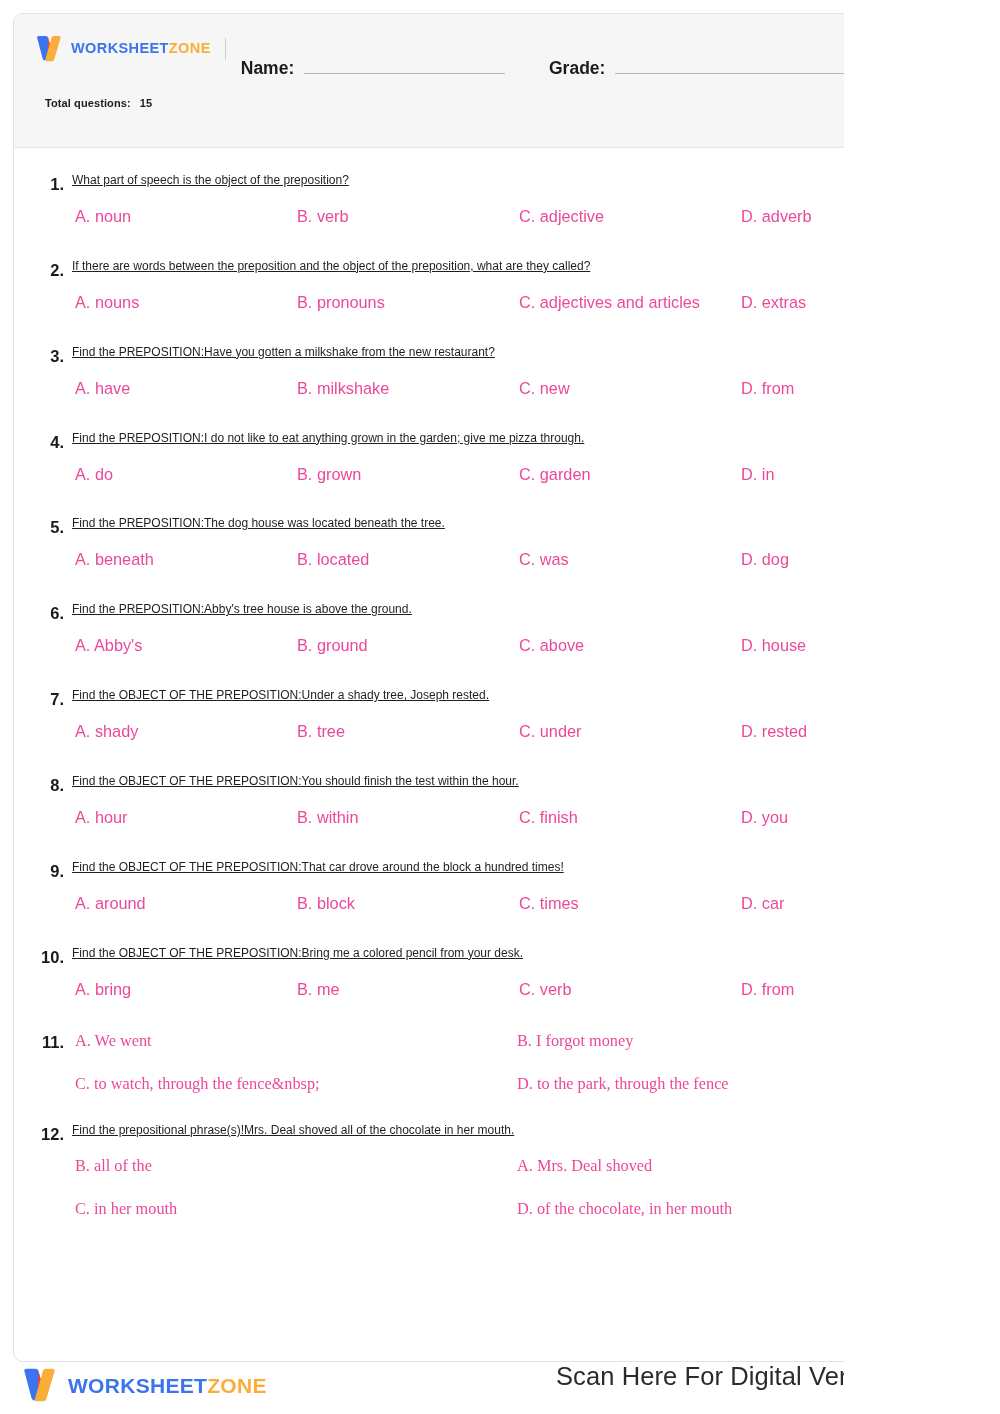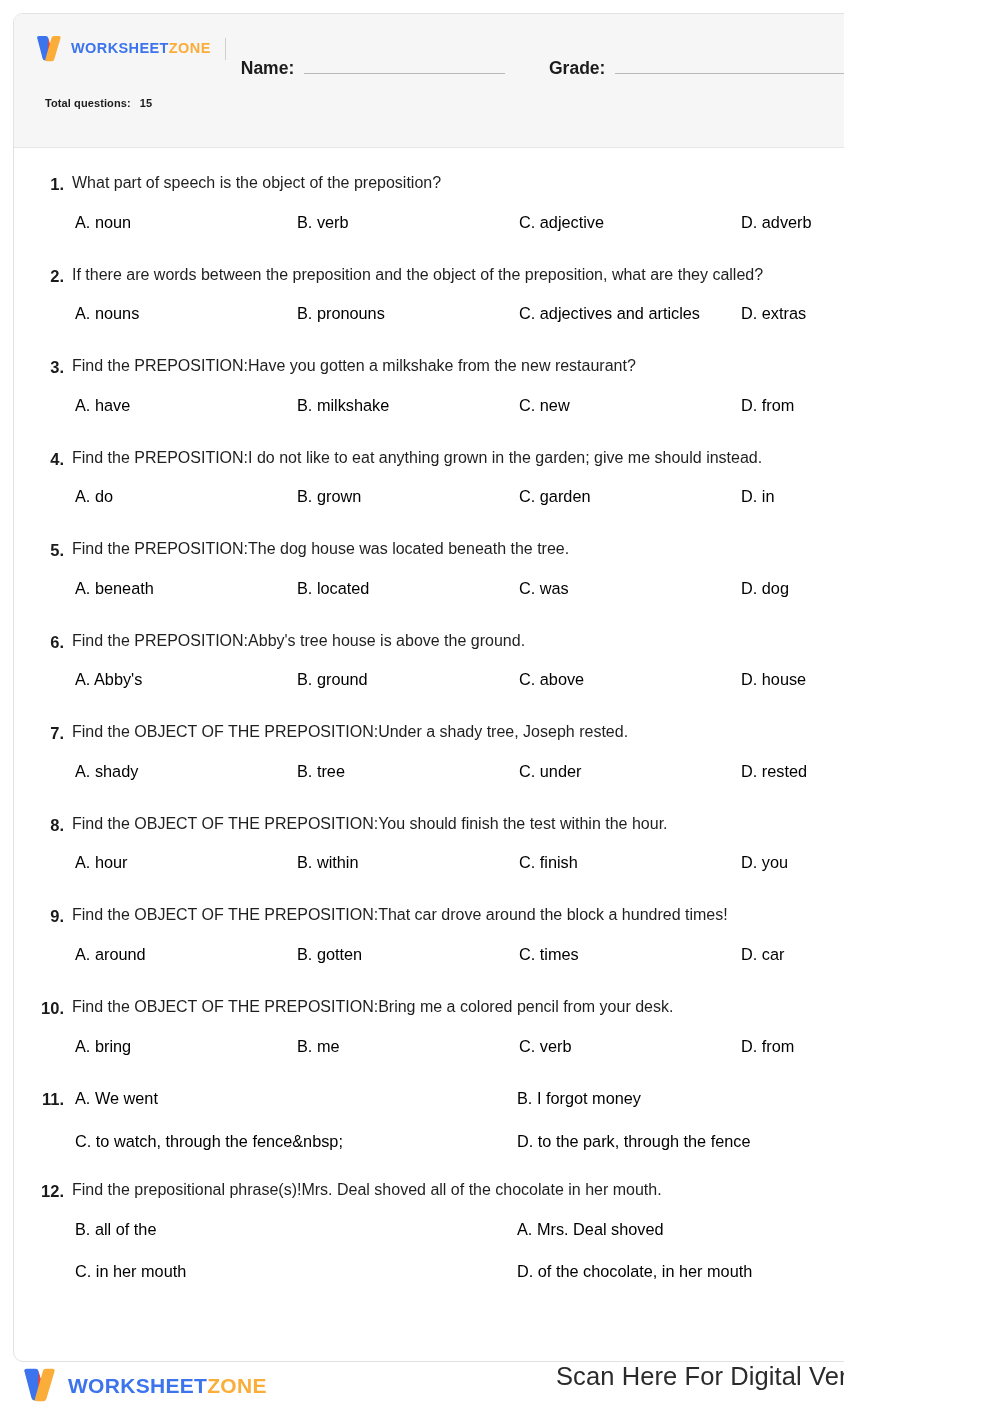--- a/index.html
+++ b/index.html
@@ -129,52 +129,54 @@
     font-weight: 700;
     color: #1a1a1a;
     padding-top: 1px;
     padding-right: 8px;
     line-height: 1.42;
   }
 
   .q-body { flex: 1 1 auto; min-width: 0; }
 
   .q-text {
-    font-size: 16px;
+    font-size: 12px;
     color: #1f1f1f;
     line-height: 1.42;
     padding-bottom: 16px;
+    text-decoration: underline;
   }
 
   .opts {
     display: flex;
     align-items: flex-start;
     padding-bottom: 26px;
     padding-left: 3px;
   }
   .opt {
     font-size: 16.3px;
-    color: #000000;
+    color: #ec4899;
     line-height: 1.4;
     flex: 0 0 auto;
     min-width: 222px;
     padding-right: 6px;
     white-space: nowrap;
   }
   .opt:last-child { min-width: 0; padding-right: 0; }
 
   
   .opts.wide {
     display: block;
     padding-bottom: 22px;
   }
   .opts.wide .opt-row {
     display: flex;
     align-items: flex-end;
     padding-bottom: 20px;
+    font-family: Liberation Serif, serif;
   }
   .opts.wide .opt-row:last-child { padding-bottom: 0; }
   .opts.wide .opt {
     flex: 0 0 442px;
     min-width: 0;
   }
   .opts.wide .opt:last-child { flex: 1 1 auto; }
 
   
   .footer {
@@ -291,21 +293,21 @@
               <div class="opt">A. have</div>
               <div class="opt">B. milkshake</div>
               <div class="opt">C. new</div>
               <div class="opt">D. from</div>
             </div>
           </div>
         </div>
         <div class="q">
           <div class="q-num">4.</div>
           <div class="q-body">
-            <div class="q-text">Find the PREPOSITION:I do not like to eat anything grown in the garden; give me should instead.</div>
+            <div class="q-text">Find the PREPOSITION:I do not like to eat anything grown in the garden; give me pizza through.</div>
             <div class="opts">
               <div class="opt">A. do</div>
               <div class="opt">B. grown</div>
               <div class="opt">C. garden</div>
               <div class="opt">D. in</div>
             </div>
           </div>
         </div>
         <div class="q">
           <div class="q-num">5.</div>
@@ -354,21 +356,21 @@
               <div class="opt">D. you</div>
             </div>
           </div>
         </div>
         <div class="q">
           <div class="q-num">9.</div>
           <div class="q-body">
             <div class="q-text">Find the OBJECT OF THE PREPOSITION:That car drove around the block a hundred times!</div>
             <div class="opts">
               <div class="opt">A. around</div>
-              <div class="opt">B. gotten</div>
+              <div class="opt">B. block</div>
               <div class="opt">C. times</div>
               <div class="opt">D. car</div>
             </div>
           </div>
         </div>
         <div class="q">
           <div class="q-num">10.</div>
           <div class="q-body">
             <div class="q-text">Find the OBJECT OF THE PREPOSITION:Bring me a colored pencil from your desk.</div>
             <div class="opts">

